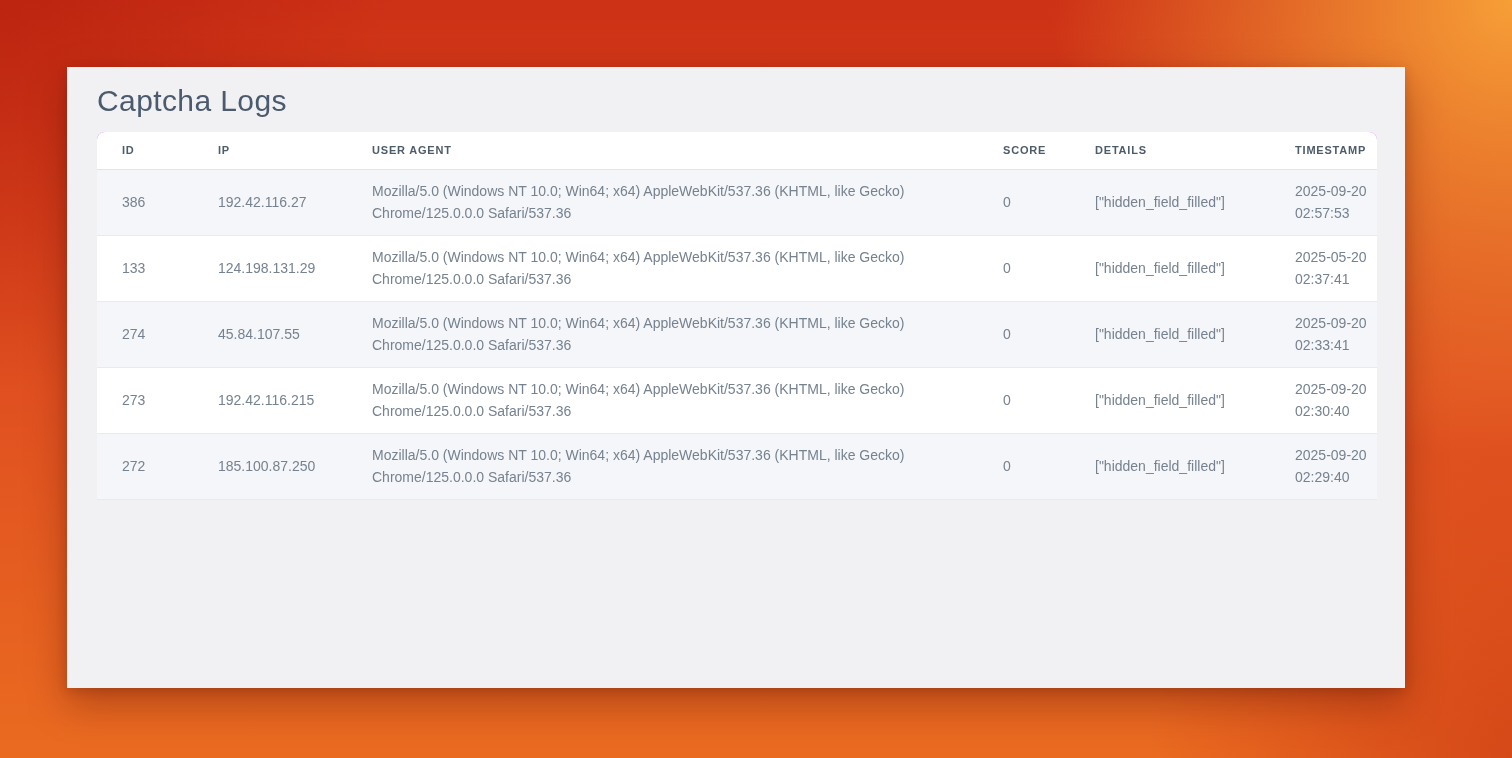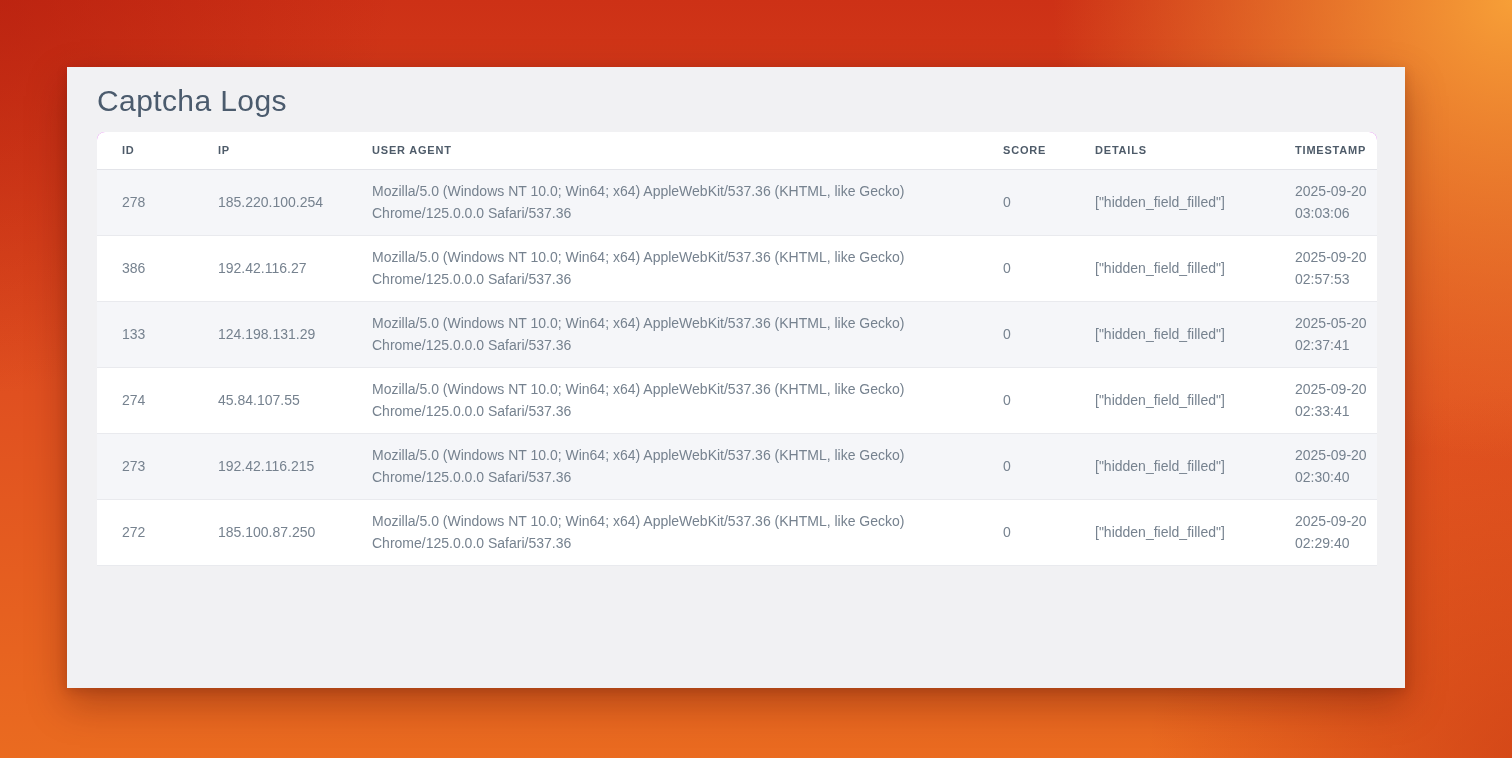--- a/index.html
+++ b/index.html
@@ -104,28 +104,20 @@
           <th>ID</th>
           <th>IP</th>
           <th>USER AGENT</th>
           <th>SCORE</th>
           <th>DETAILS</th>
           <th>TIMESTAMP</th>
         </tr>
       </thead>
       <tbody>
         <tr>
-          <td class="cell-id">278</td>
-          <td class="cell-ip">185.220.100.254</td>
-          <td class="cell-ua">Mozilla/5.0 (Windows NT 10.0; Win64; x64) AppleWebKit/537.36 (KHTML, like Gecko) Chrome/125.0.0.0 Safari/537.36</td>
-          <td class="cell-score">0</td>
-          <td class="cell-details">["hidden_field_filled"]</td>
-          <td class="cell-ts">2025-09-20 03:03:06</td>
-        </tr>
-        <tr>
           <td class="cell-id">386</td>
           <td class="cell-ip">192.42.116.27</td>
           <td class="cell-ua">Mozilla/5.0 (Windows NT 10.0; Win64; x64) AppleWebKit/537.36 (KHTML, like Gecko) Chrome/125.0.0.0 Safari/537.36</td>
           <td class="cell-score">0</td>
           <td class="cell-details">["hidden_field_filled"]</td>
           <td class="cell-ts">2025-09-20 02:57:53</td>
         </tr>
         <tr>
           <td class="cell-id">133</td>
           <td class="cell-ip">124.198.131.29</td>

